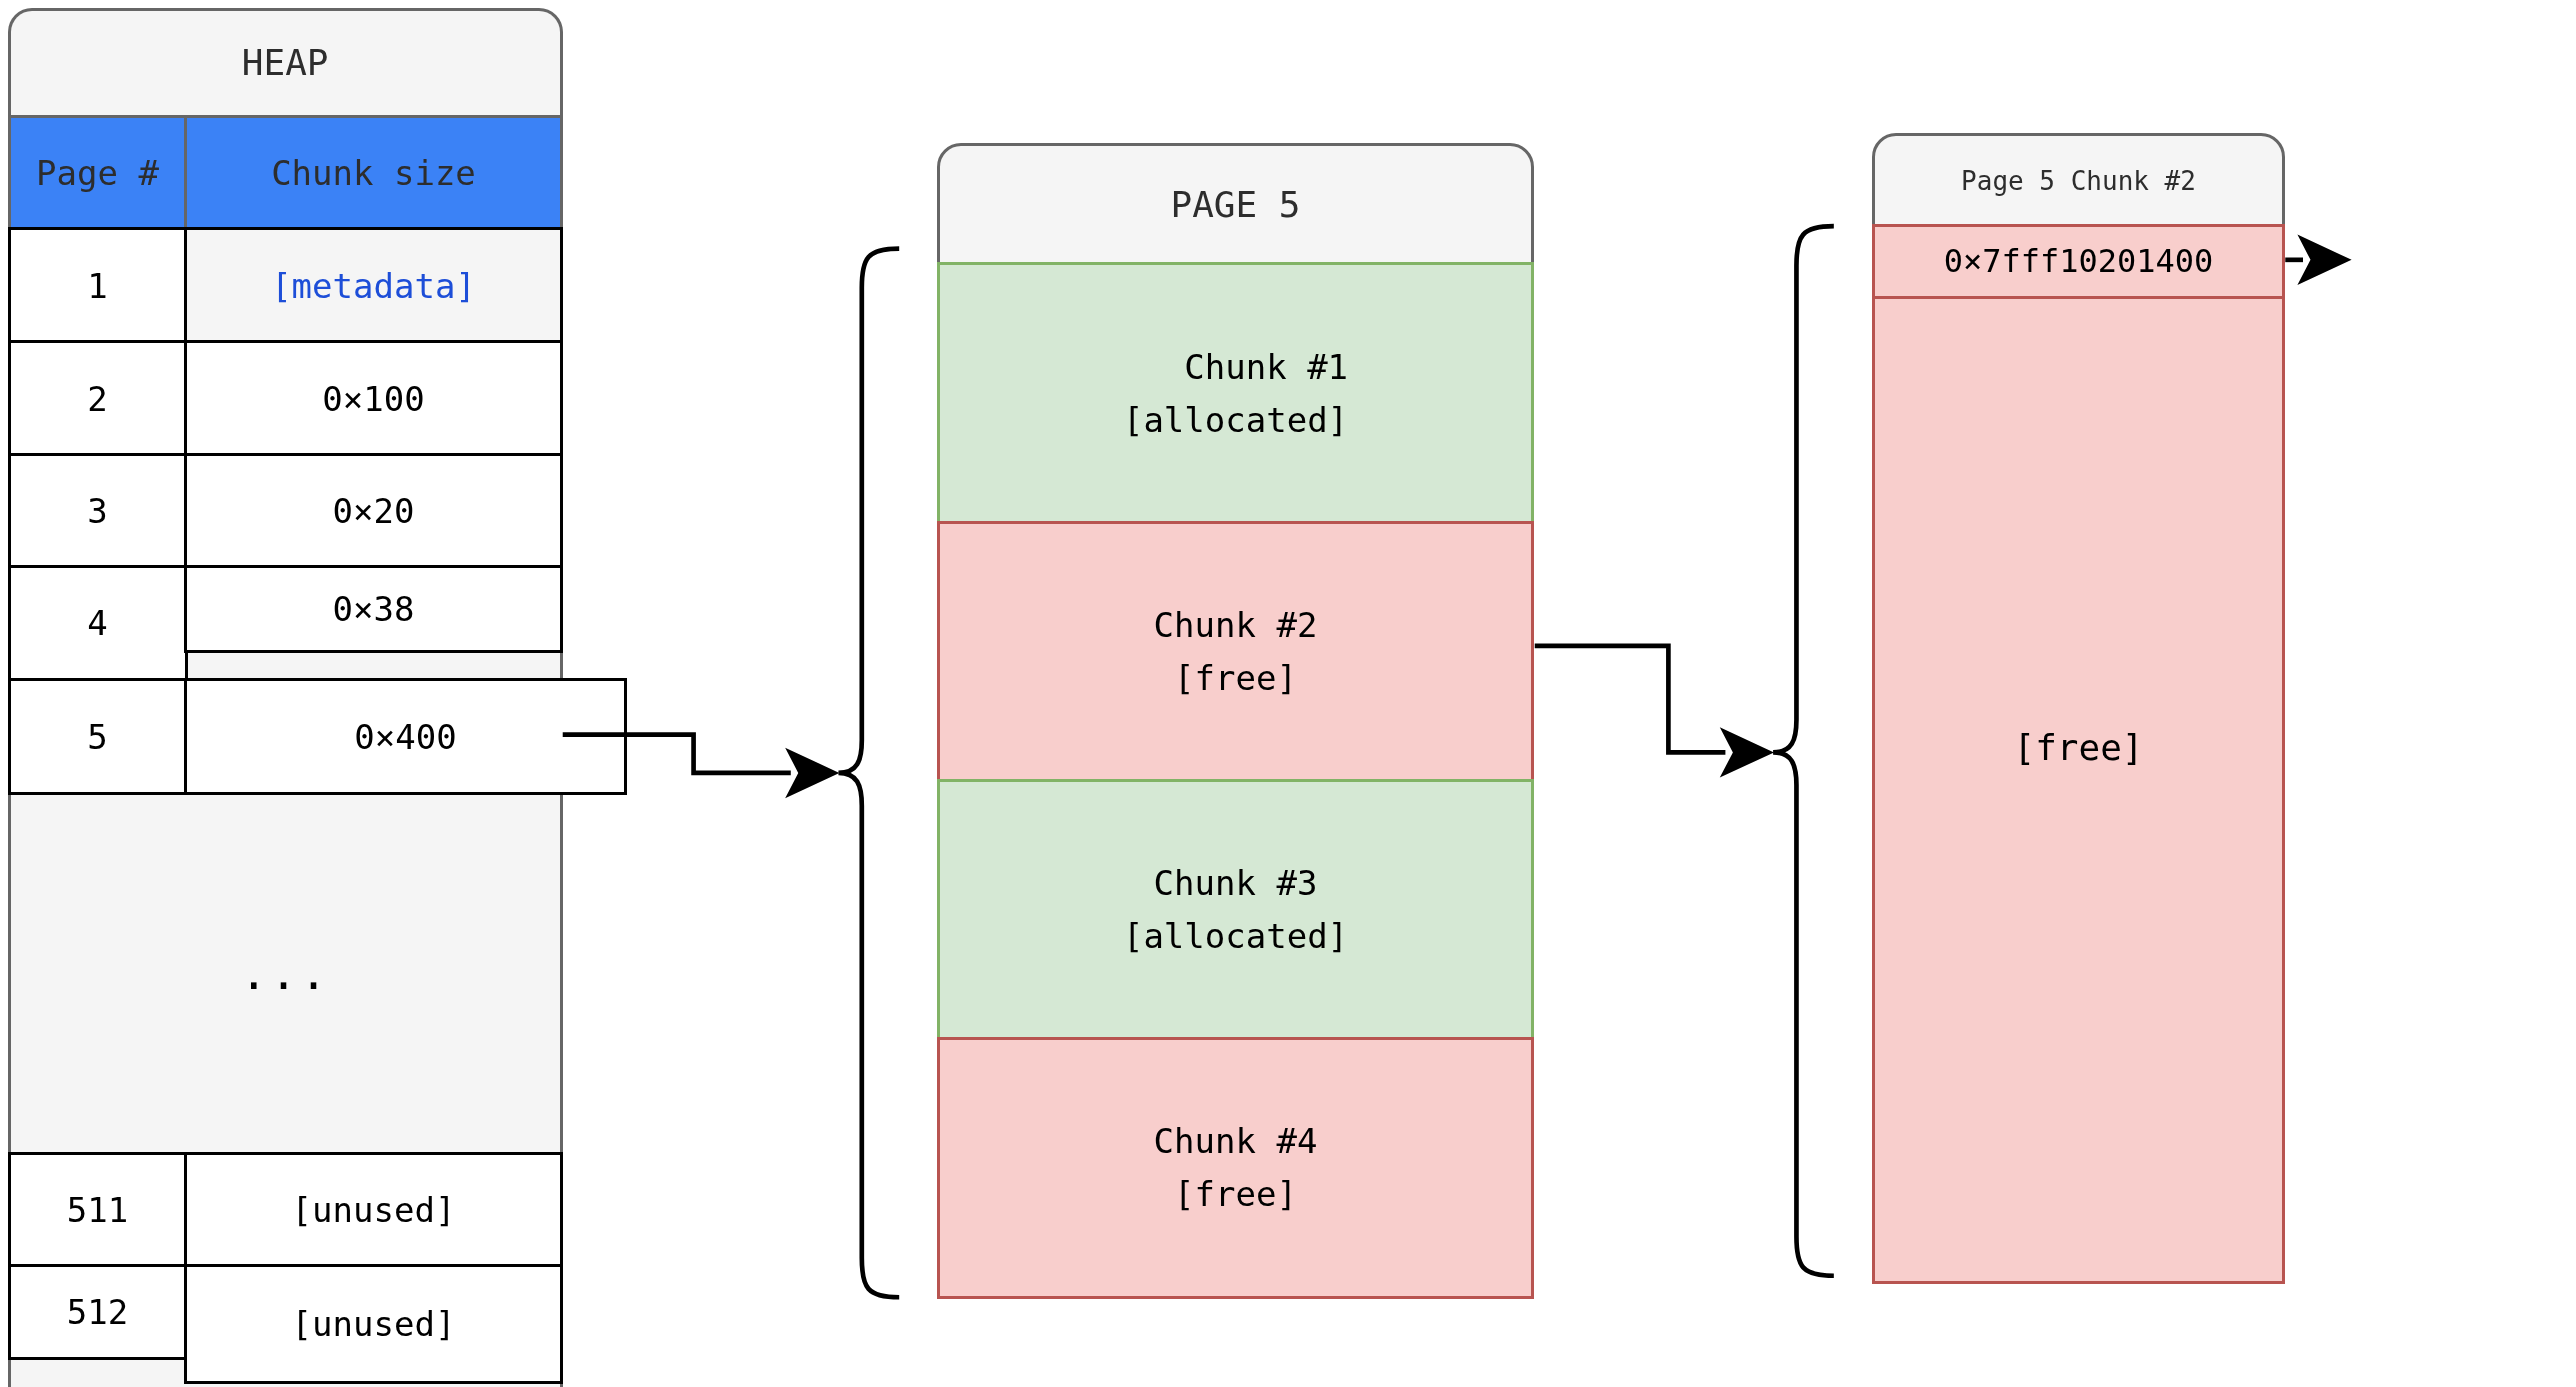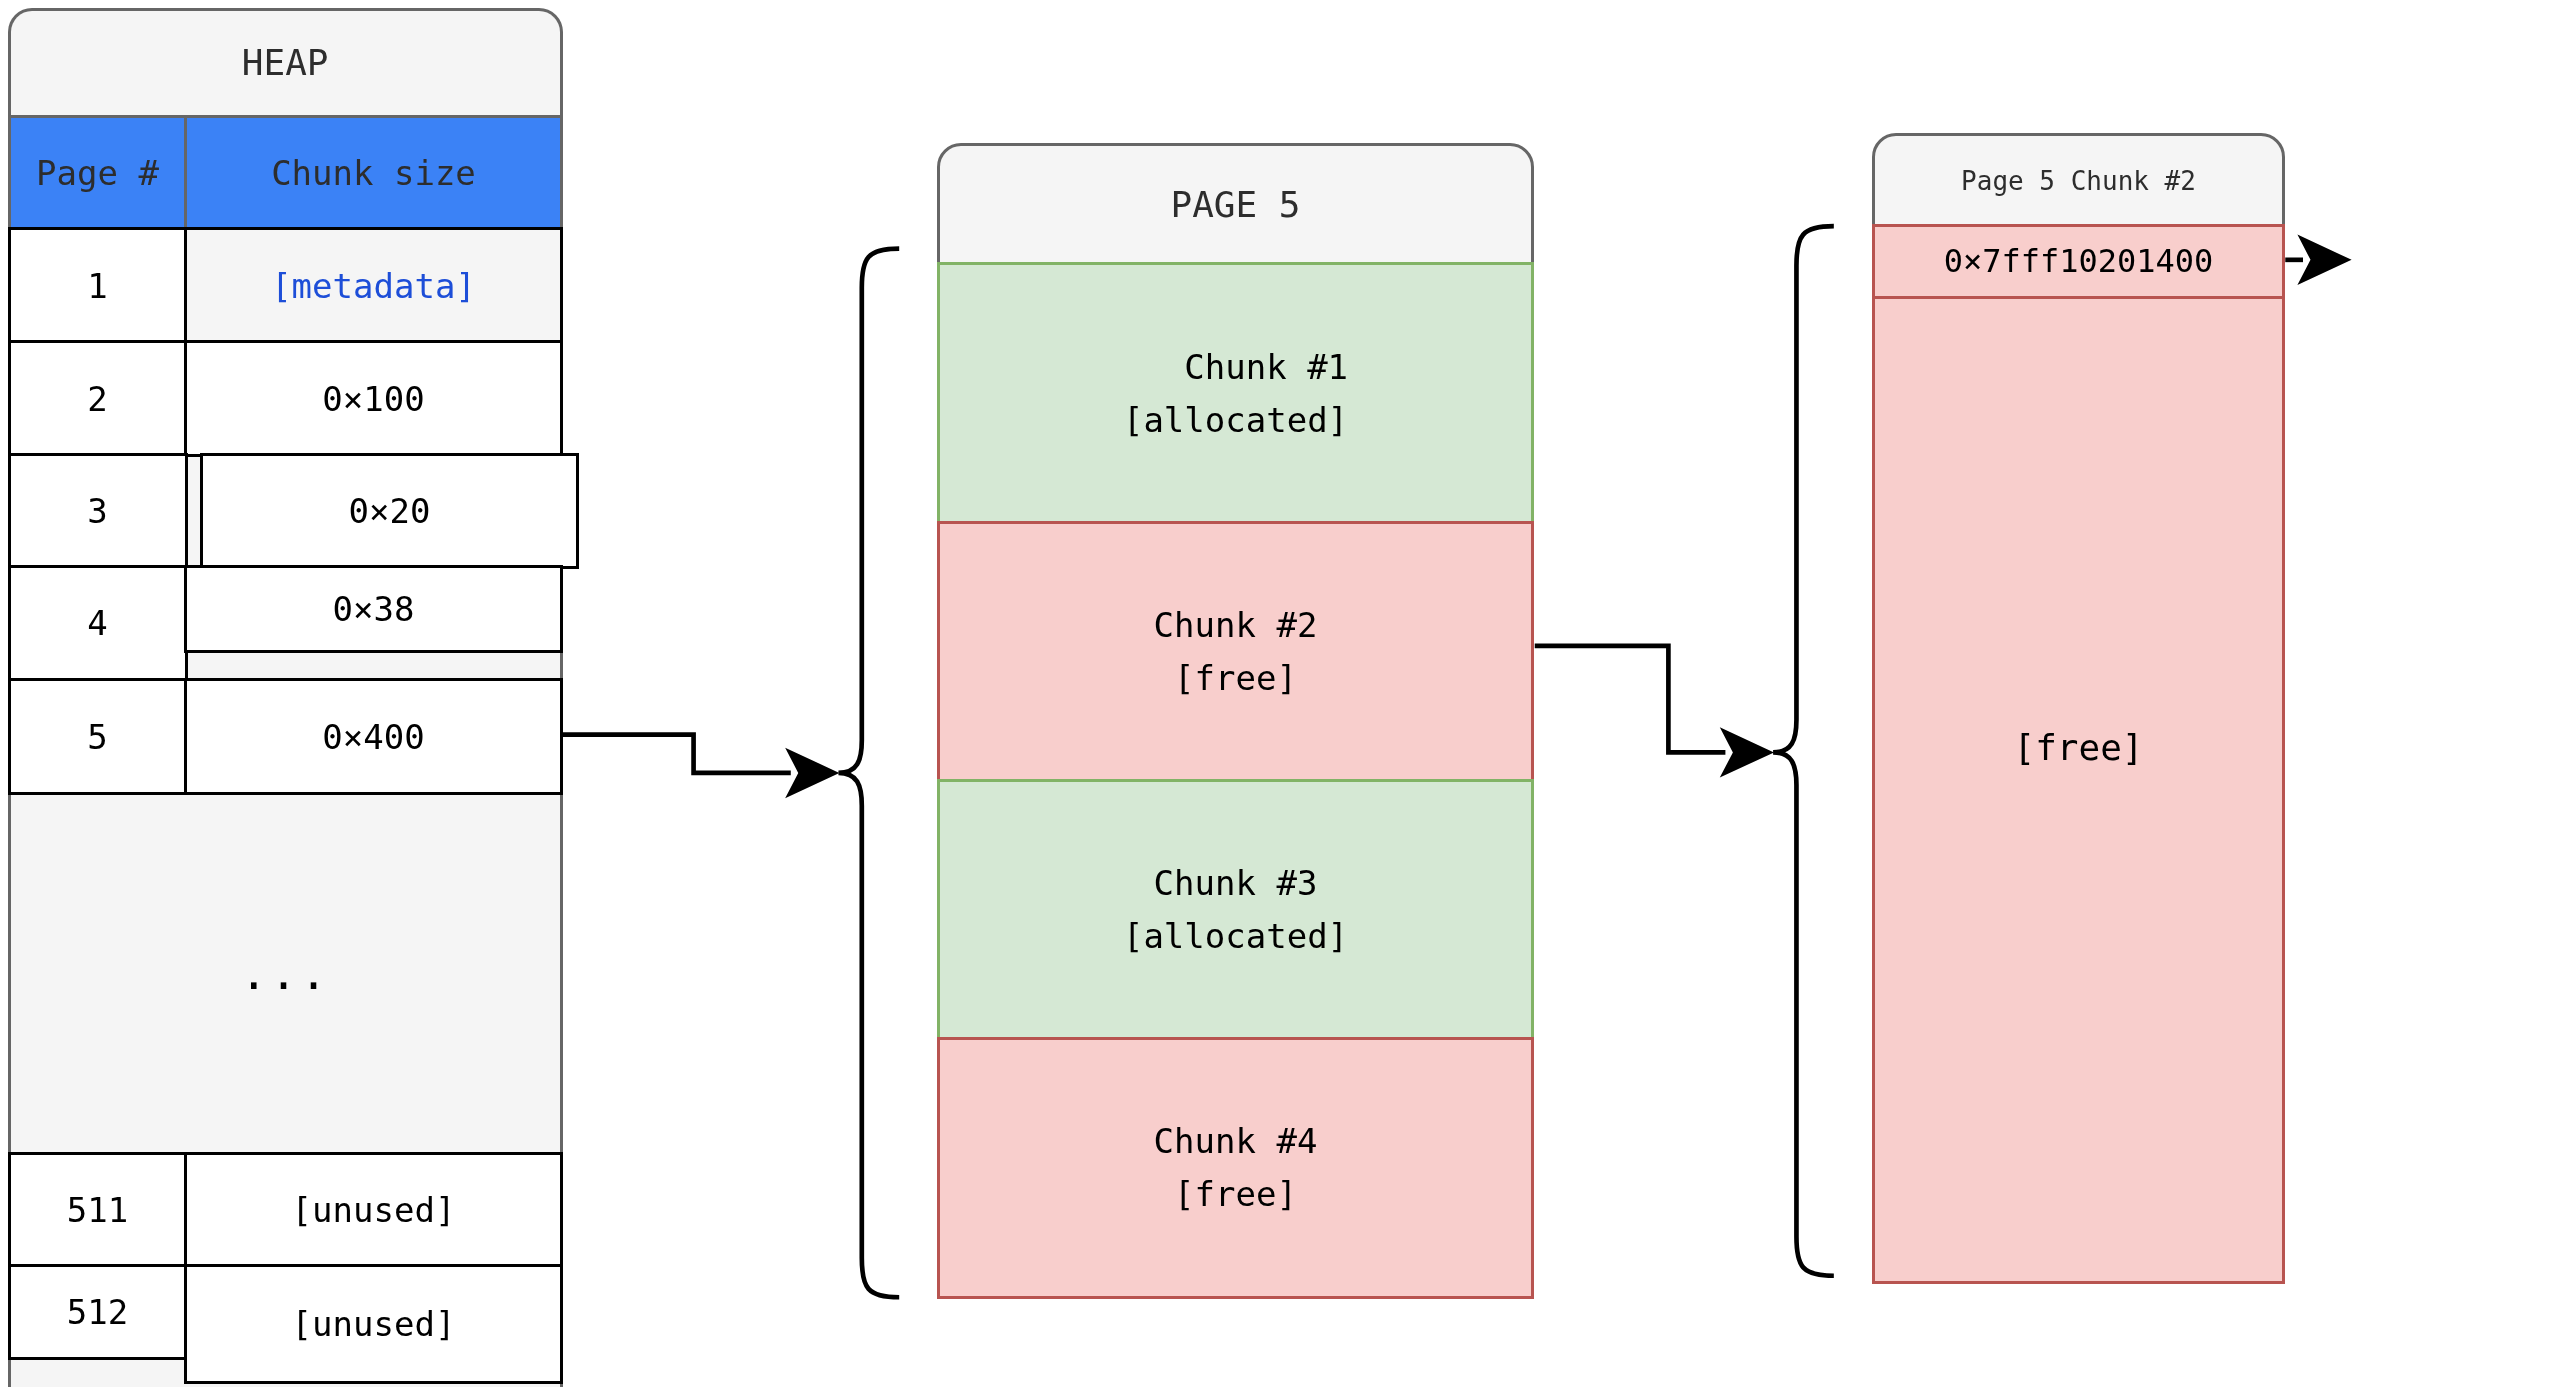--- a/index.html
+++ b/index.html
@@ -72,27 +72,27 @@
 <div class="abs center heap-colhead" style="left:7.5px; top:115px; width:180px; height:116px;">Page #</div>
 <div class="abs center heap-colhead" style="left:184px; top:115px; width:379px; height:116px;">Chunk size</div>
 
 <div class="abs center heap-cell" style="left:7.5px; top:227px; width:180px; height:117px;">1</div>
 <div class="abs center heap-cell meta" style="left:184px; top:227px; width:379px; height:117px;">[metadata]</div>
 
 <div class="abs center heap-cell" style="left:7.5px; top:340px; width:180px; height:117px;">2</div>
 <div class="abs center heap-cell" style="left:184px; top:340px; width:379px; height:117px;">0×100</div>
 
 <div class="abs center heap-cell" style="left:7.5px; top:453px; width:180px; height:116px;">3</div>
-<div class="abs center heap-cell" style="left:184px; top:453px; width:379px; height:116px;margin-left:16px;">0×20</div>
+<div class="abs center heap-cell" style="left:184px; top:453px; width:379px; height:116px;">0×20</div>
 
 <div class="abs center heap-cell" style="left:7.5px; top:565px; width:180px; height:116px;">4</div>
 <div class="abs center heap-cell" style="left:184px; top:565px; width:379px; height:88px;">0×38</div>
 
 <div class="abs center heap-cell" style="left:7.5px; top:678px; width:180px; height:117px;">5</div>
-<div class="abs center heap-cell" style="left:184px; top:678px; width:379px; height:117px;">0×400</div>
+<div class="abs center heap-cell" style="left:184px; top:678px; width:443px; height:117px;">0×400</div>
 
 <div class="abs center heap-ellipsis" style="left:7.5px; top:794px; width:555px; height:358px;">...</div>
 
 <div class="abs center heap-cell" style="left:7.5px; top:1152px; width:180px; height:115px;">511</div>
 <div class="abs center heap-cell" style="left:184px; top:1152px; width:379px; height:115px;">[unused]</div>
 
 <div class="abs center heap-cell" style="left:7.5px; top:1264px; width:180px; height:96px;">512</div>
 <div class="abs center heap-cell" style="left:184px; top:1264px; width:379px; height:120px;">[unused]</div>
 
 <div class="abs center box-header" style="left:937px; top:143px; width:597px; height:122px;">PAGE 5</div>

